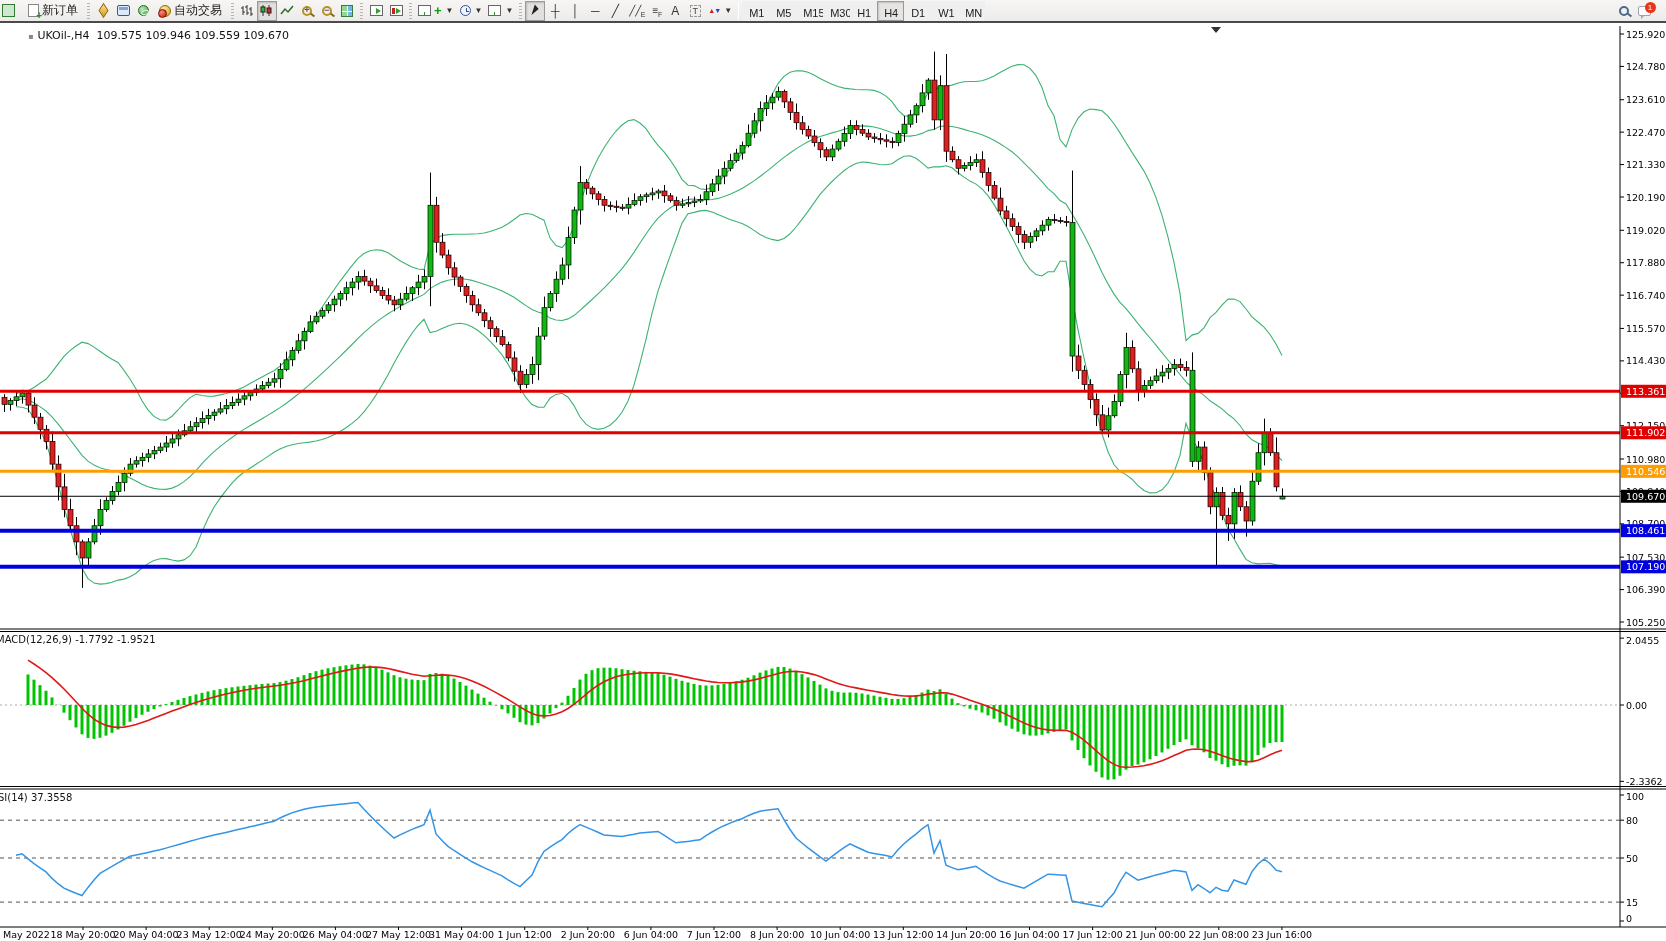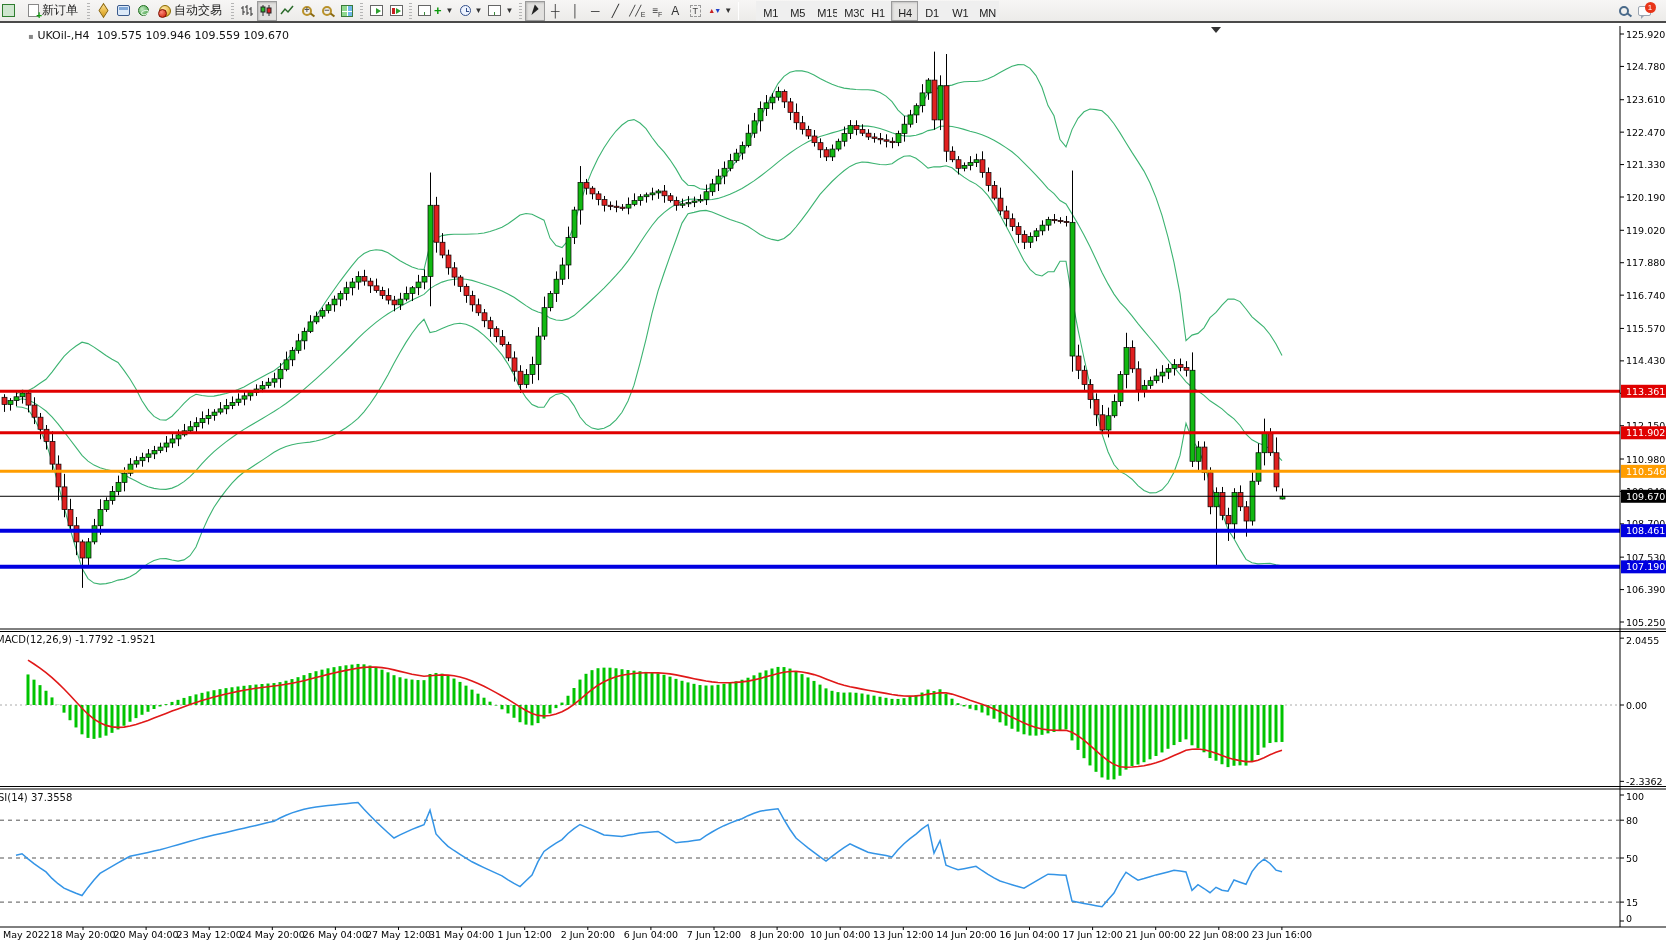--- a/index.html
+++ b/index.html
@@ -50,21 +50,21 @@
   .glyph.small { font-size:10px; }
   .sub { position:absolute; right:-4px; bottom:-4px; font-size:7px; color:#333; }
   .i-labelT { border:1px dashed #999; padding:0 2px; font-size:9px; color:#444; }
   .i-arrows { font-size:7px; letter-spacing:-1px; }
   .i-arrows .up { color:#c82020; } .i-arrows .dn { color:#2040c8; }
   .i-cursor { width:0; height:0; border-left:5px solid #222; border-top:3px solid transparent; border-bottom:8px solid transparent; transform:rotate(18deg); }
   .i-chat { width:13px; height:10px; background:#fdfdfd; border:1px solid #9aa4b0; border-radius:2px; }
   .i-chat::after { content:""; position:absolute; left:2px; bottom:-4px; border-top:4px solid #9aa4b0; border-right:4px solid transparent; }
   .badge { position:absolute; right:-6px; top:-5px; min-width:11px; height:11px; border-radius:6px;
     background:#e83418; color:#fff; font-size:8px; text-align:center; line-height:11px; padding:0 2px; }
-  .tf-group { display:flex; align-items:center;margin-left:14px; }
+  .tf-group { display:flex; align-items:center; }
   .tf { width:27px; text-align:center; font-size:11px; color:#222; height:20px; line-height:20px; border:1px solid transparent; }
   .tf.pressed { background:#e6e5e3; border:1px solid #9a9a9a; box-shadow:inset 1px 1px 2px rgba(0,0,0,.15); }
   .spacer { flex:1; }
   
   #chart-area { position:absolute; left:0; top:0; width:1666px; height:705px; }
   .overlay-label { position:absolute; font-size:10px; color:#111; white-space:pre; z-index:5; }
   #symbol-line { left:8px; top:29px; font-size:11px;margin-left:20px; }
   #symbol-line .mark { color:#888; font-size:8px; margin-right:4px; }
   #macd-label { left:-4px; top:634px; }
   #rsi-label { left:-9px; top:792px; }

